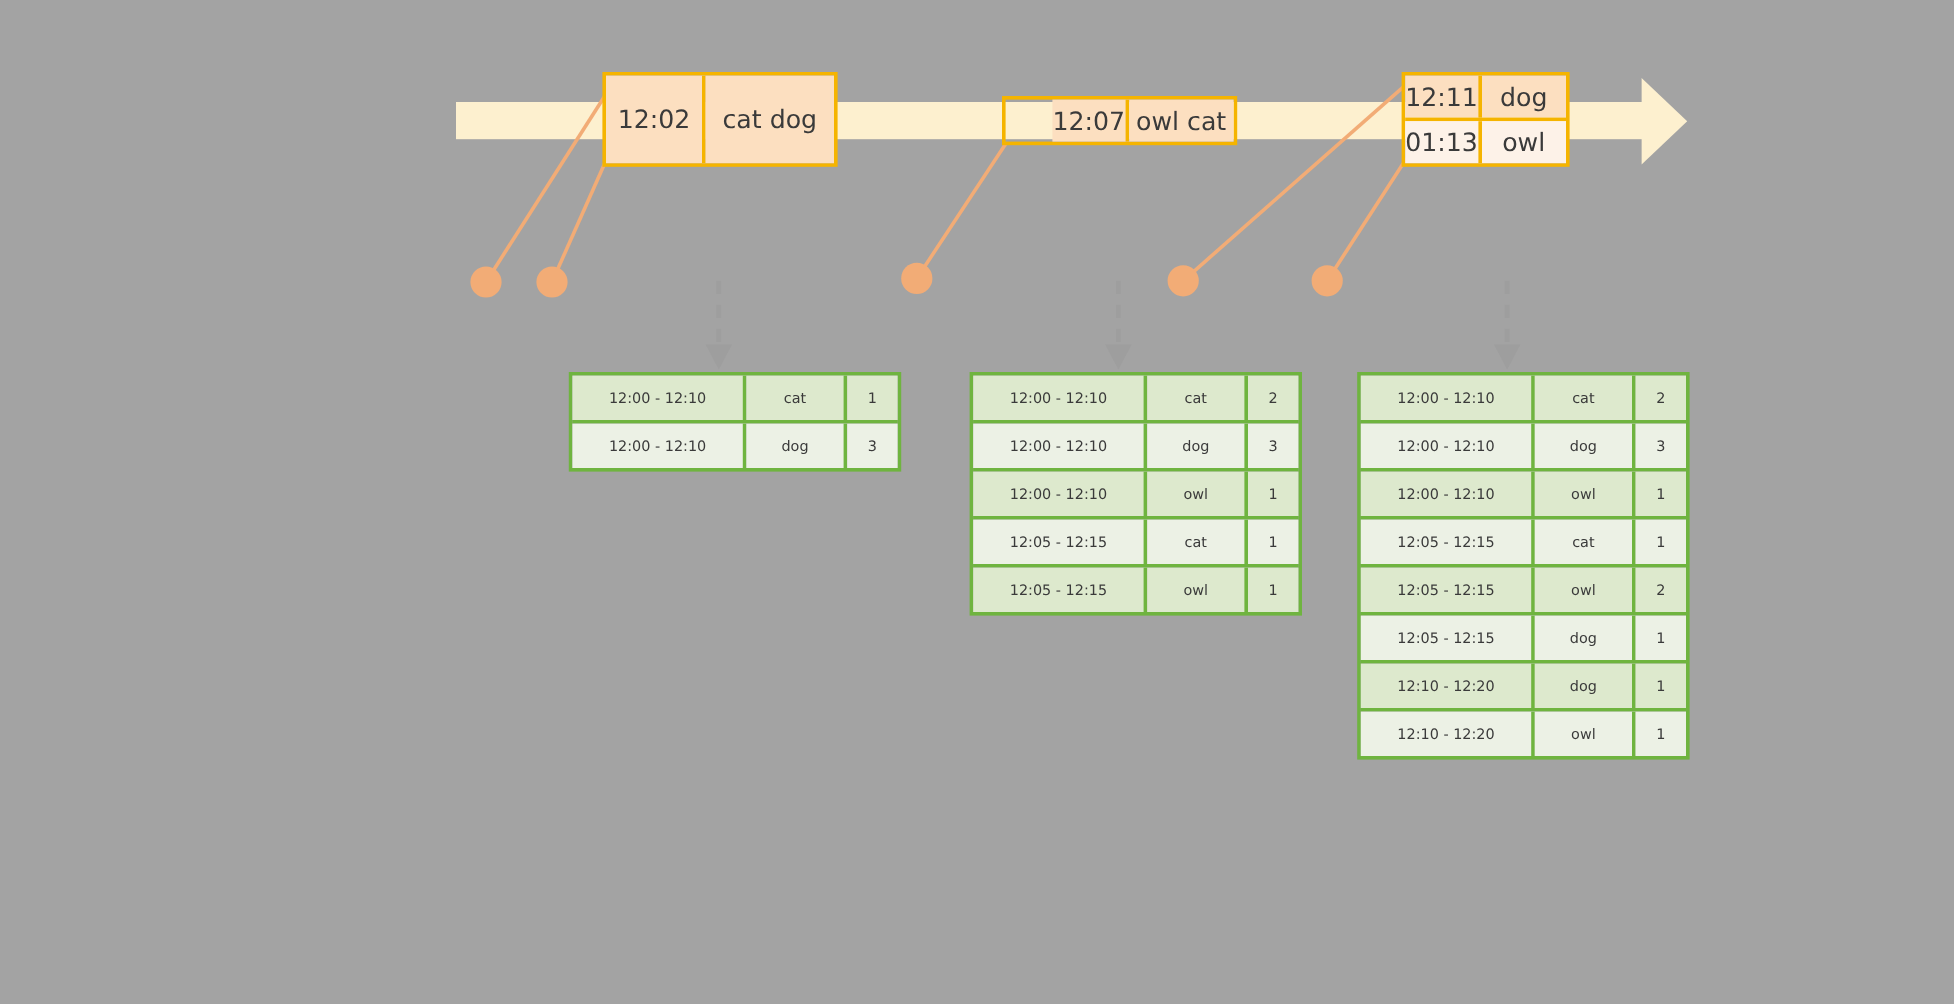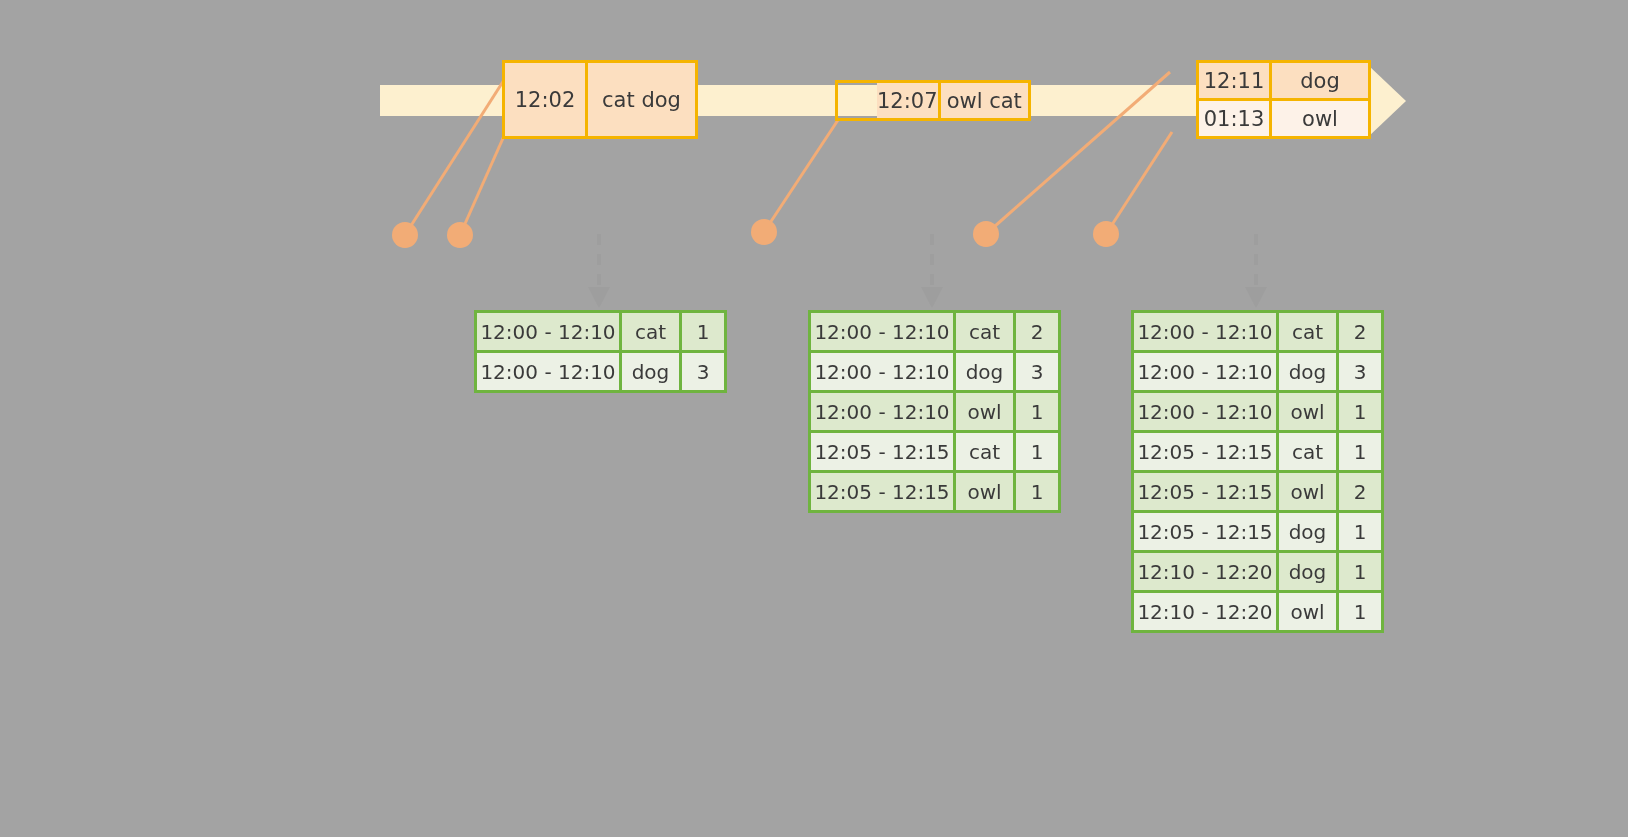--- a/index.html
+++ b/index.html
@@ -23,42 +23,42 @@
         box-sizing:border-box;font-size:21px;color:#3a3a3a;}
   .rowA .ev-t,.rowA .ev-v{background:#fcdfc0;}
   .rowB .ev-t,.rowB .ev-v{background:#fdf2e8;}
 
   #ev1{left:502px;top:60px;width:196px;height:79px;}
   #ev1 .ev-t{width:83px;}
   #ev1 .ev-v{width:107px;}
   #ev2{left:835px;top:80px;width:196px;height:41px;padding-left:39px;}
   #ev2 .ev-t{width:83px;}
   #ev2 .ev-v{width:124px;}
-  #ev3{left:1168px;top:60px;width:175px;height:79px;margin-left:28px;}
+  #ev3{left:1168px;top:60px;width:140px;height:79px;}
   #ev3 .ev-t{width:73px;}
   #ev3 .ev-v{width:96px;}
 
   
   .dot{position:absolute;width:26px;height:26px;border-radius:50%;background:#f2ac76;}
 
   
   #lines{position:absolute;left:0;top:0;width:1628px;height:837px;pointer-events:none;}
 
   
   .gtable{position:absolute;border:3px solid #6fb43f;box-sizing:border-box;}
   .grow{display:flex;}
   .gcell{box-sizing:border-box;border-right:3px solid #6fb43f;
-         display:flex;align-items:center;justify-content:center;font-size:20px;color:#3a3a3a;}
+         display:flex;align-items:center;justify-content:center;font-size:12px;color:#3a3a3a;}
   .gcell:last-child{border-right:none;}
   .grow{border-bottom:3px solid #6fb43f;}
   .grow:last-child{border-bottom:none;}
   .gA .gcell{background:#dde9cd;}
   .gB .gcell{background:#ecf1e5;}
   .c-win{width:145px;height:37px;}
-  .c-key{width:60px;height:37px;}
+  .c-key{width:84px;height:37px;}
   .c-cnt{width:42px;height:37px;}
 
   #t1{left:474px;top:310px;}
   #t2{left:808px;top:310px;}
   #t3{left:1131px;top:310px;}
   #t2 .c-win{width:145px;}
   #t3 .c-win{width:145px;}
 </style>
 </head>
 <body>

